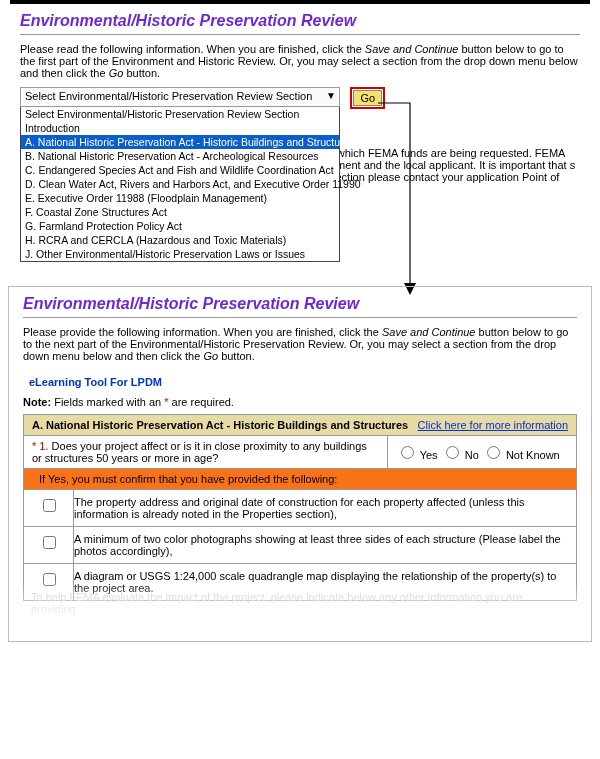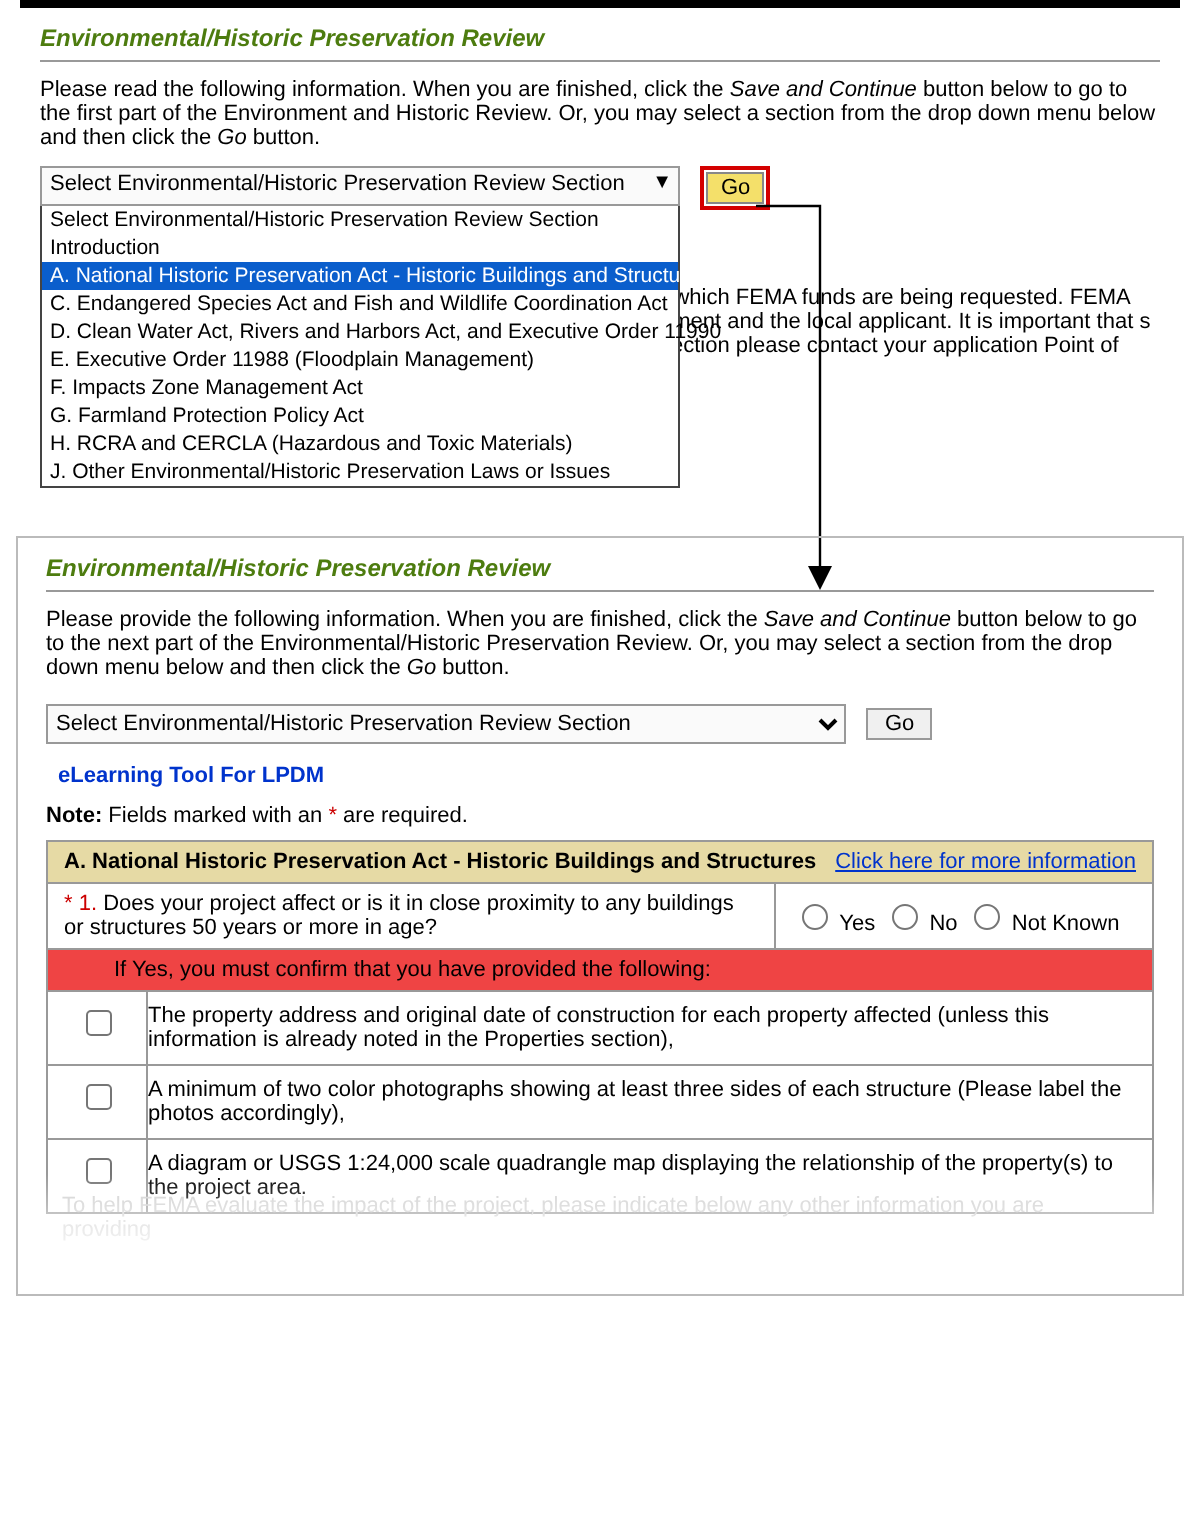--- a/index.html
+++ b/index.html
@@ -4,24 +4,24 @@
 <style>
   * { box-sizing: border-box; }
   body {
     margin: 0;
     font-family: Arial, Helvetica, sans-serif;
     background: #fff;
     width: 600px;
   }
   .topbar { height: 4px; background: #000; margin: 0 10px; }
   .section-title {
-    color: #4d7c0f;
+    color: #6d28d9;
     font-style: italic;
     font-weight: bold;
-    font-size: 12px;
+    font-size: 16px;
     padding: 8px 20px 2px 20px;
   }
   .hr { border: 0; border-top: 1px solid #999; margin: 2px 20px 6px 20px; }
   .intro { font-size: 11px; padding: 2px 20px 8px 20px; color: #000; }
   .intro .italic { font-style: italic; }
 
   .dd-row { position: relative; padding: 0 20px; }
   .fake-select {
     width: 320px;
     display: inline-block;
@@ -138,21 +138,21 @@
   .hdr-link {
     float: right;
     font-weight: normal;
     color: #0033cc;
     text-decoration: underline;
     cursor: pointer;
   }
   .q-cell { padding: 4px 8px; vertical-align: top; }
   .q-cell .ast { color: #c00; }
   .ans-cell { padding: 4px 8px; vertical-align: middle; white-space: nowrap; }
-  .subhdr { background: #ef4444; padding: 4px 33px; color: #000; }
+  .subhdr { background: #f97316; padding: 4px 15px; color: #000; }
   .chk-cell { text-align: center; vertical-align: top; width: 50px; padding: 6px 0; }
   .chk-text { padding: 6px 8px 6px 0; vertical-align: top; }
 
   .fade {
     position: absolute;
     left:0; right:0; bottom:0; height:60px;
     background: linear-gradient(to bottom, rgba(255,255,255,0), #fff 80%);
     pointer-events:none;
   }
   .fade-text {
@@ -173,24 +173,25 @@
 <div class="dd-row" style="position:relative;">
   <div class="fake-select">
     <div class="fake-select-head">
       <span>Select Environmental/Historic Preservation Review Section</span>
       <span class="sel-arrow">▼</span>
     </div>
     <div class="fake-select-list" id="opt-list">
         <div class="opt">Select Environmental/Historic Preservation Review Section</div>
         <div class="opt">Introduction</div>
         <div class="opt highlight">A. National Historic Preservation Act - Historic Buildings and Structures</div>
+        <div class="opt">B. National Historic Preservation Act - Archeological Resources</div>
         <div class="opt">C. Endangered Species Act and Fish and Wildlife Coordination Act</div>
         <div class="opt">D. Clean Water Act, Rivers and Harbors Act, and Executive Order 11990</div>
         <div class="opt">E. Executive Order 11988 (Floodplain Management)</div>
-        <div class="opt">F. Impacts Zone Management Act</div>
+        <div class="opt">F. Coastal Zone Structures Act</div>
         <div class="opt">G. Farmland Protection Policy Act</div>
         <div class="opt">H. RCRA and CERCLA (Hazardous and Toxic Materials)</div>
         <div class="opt">J. Other Environmental/Historic Preservation Laws or Issues</div>
       </div>
   </div>
   <div class="go-btn-top">
     <div class="inner-btn">Go</div>
   </div>
 
   <div class="behind-text">r which FEMA funds are being requested. FEMA nment and the local applicant. It is important that s section please contact your application Point of</div>
@@ -201,26 +202,20 @@
   <path d="M 34 188 L 40 200 L 46 188 Z" fill="#000"></path>
 </svg>
 
 <div style="height:4px;"></div>
 
 <div class="panel2">
   <div class="section-title">Environmental/Historic Preservation Review</div>
   <hr class="hr">
   <div class="intro">
     <span>Please provide the following information. When you are finished, click the </span><span class="italic">Save and Continue</span><span> button below to go to the next part of the Environmental/Historic Preservation Review. Or, you may select a section from the drop down menu below and then click the </span><span class="italic">Go</span><span> button.</span>
-  </div>
-  <div class="real-dd-row">
-    <select class="real-select">
-      <option>Select Environmental/Historic Preservation Review Section</option>
-    </select>
-    <button class="go-btn">Go</button>
   </div>
   <div class="elearning">
     <a>eLearning Tool For LPDM</a>
   </div>
   <div class="note">
     <b>Note:</b><span> Fields marked with an </span><span class="req">*</span><span> are required.</span>
   </div>
 
   <table class="form-tbl">
     <tbody>

